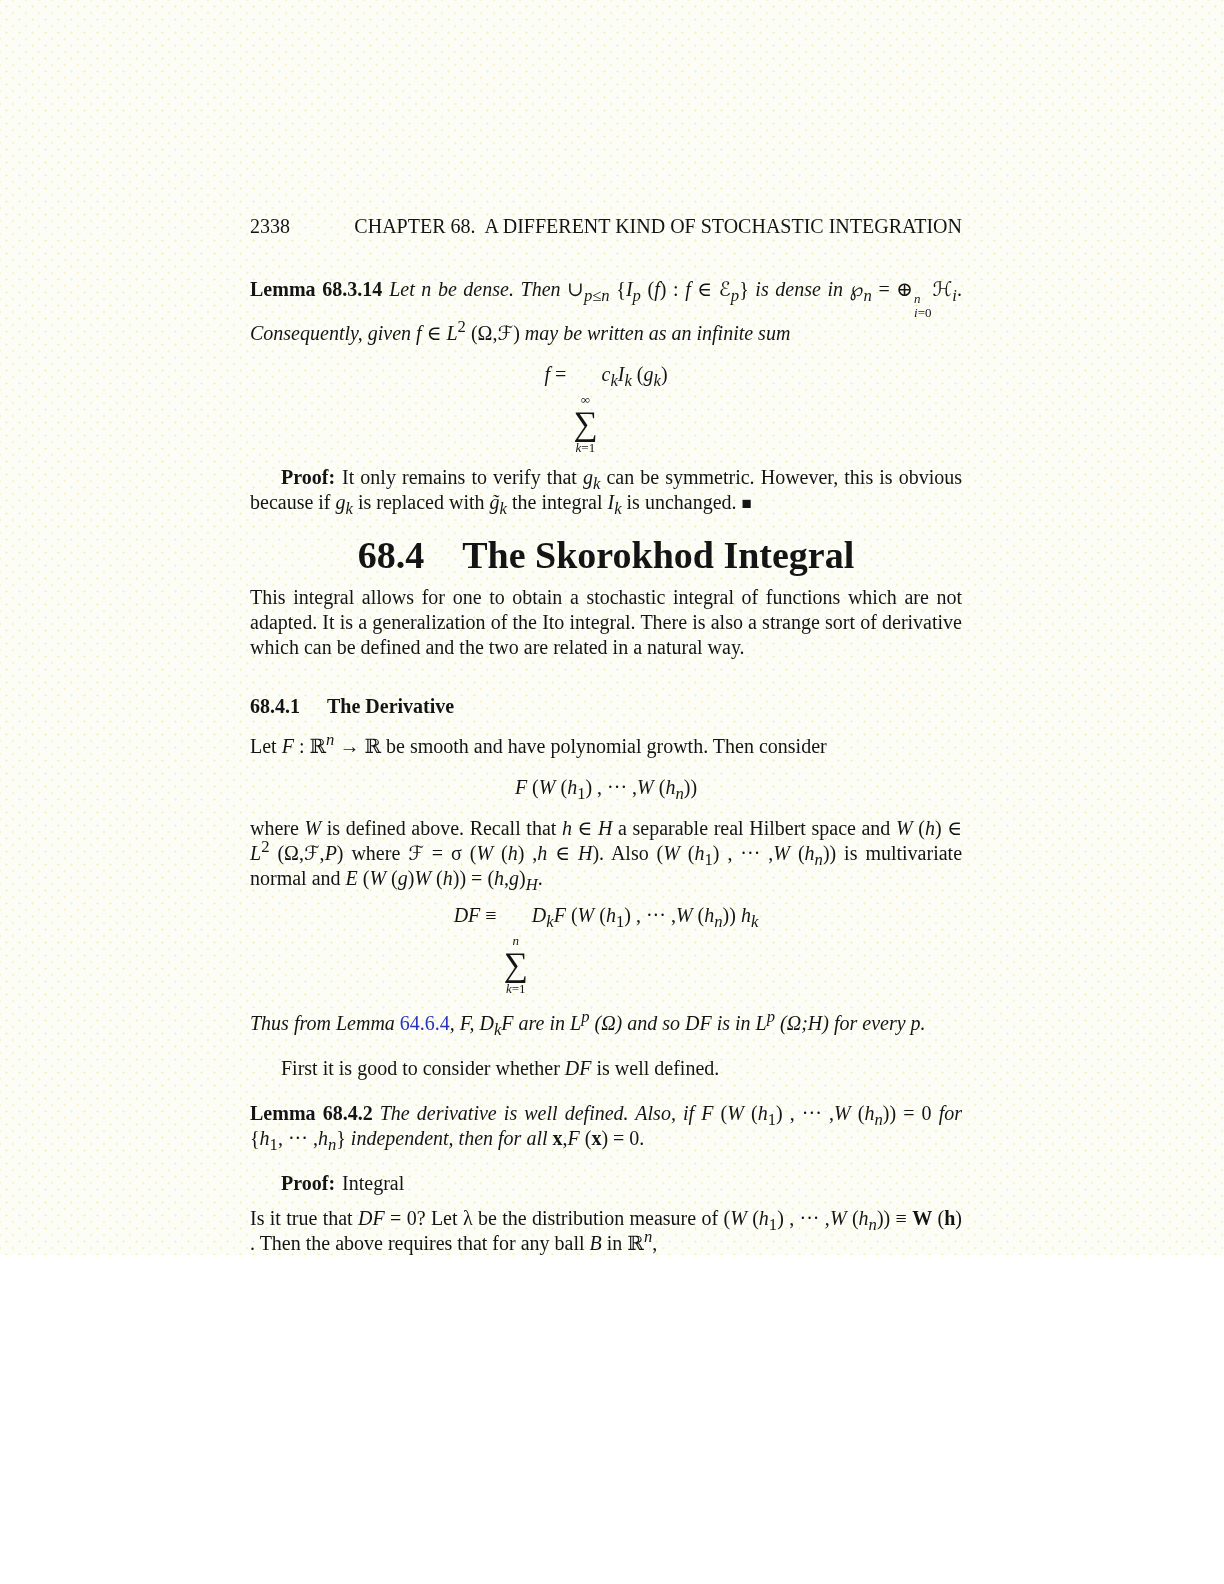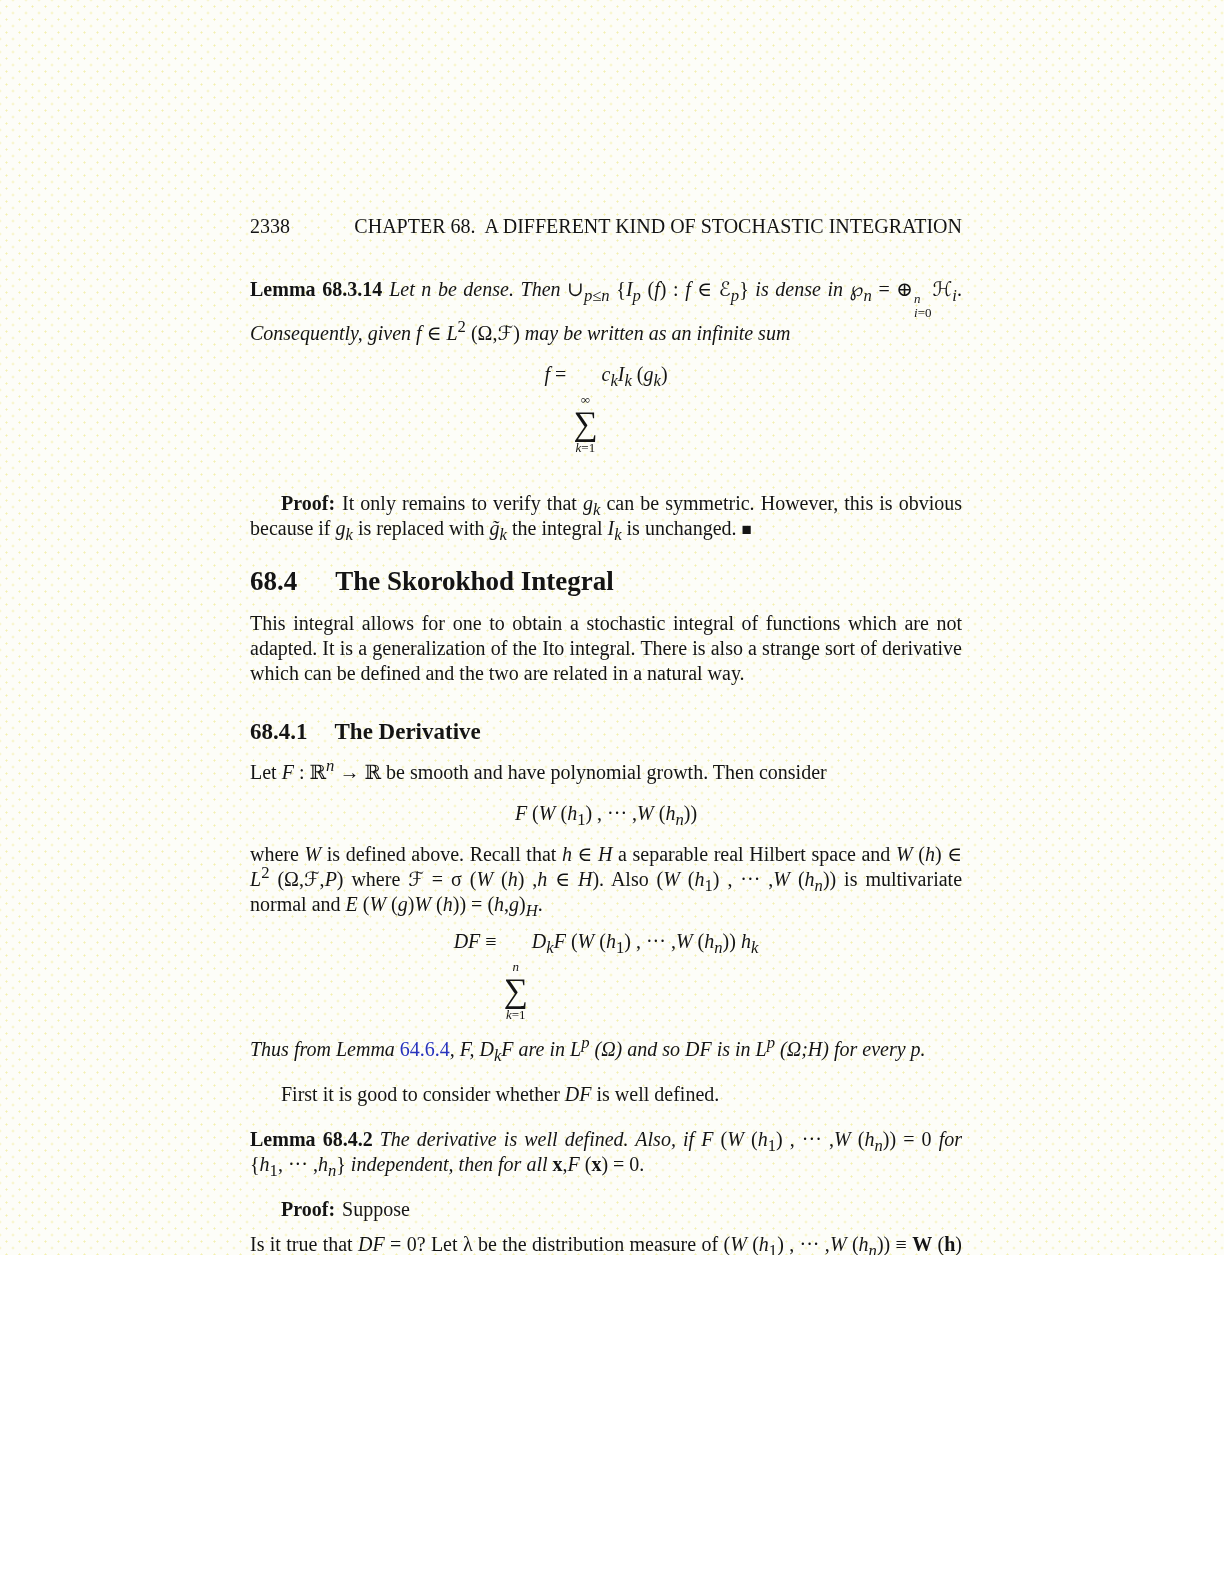--- a/index.html
+++ b/index.html
@@ -25,33 +25,33 @@
     line-height:25px;
     padding:214px 262px 4px 250px;
     overflow:hidden;
   }
   p{margin:0;text-align:justify;}
   .header{display:flex;justify-content:space-between;align-items:baseline;}
   .lab{font-weight:bold;font-style:normal;margin-right:7px;}
   .indent{text-indent:31px;}
   .mt-lemma1{margin-top:38px;}
   .mt-where{margin-top:12px;}
-  .mt-proof1{margin-top:34px;}
+  .mt-proof1{margin-top:8px;}
   .mt-secp{margin-top:13px;}
   .mt-subp{margin-top:14px;}
   .mt-wherew{margin-top:16px;}
   .mt-def{margin-top:20px;}
   .mt-thus{margin-top:14px;}
   .mt-first{margin-top:20px;}
   .mt-lemma2{margin-top:20px;}
   .mt-proof2{margin-top:20px;}
   .mt-isit{margin-top:10px;}
-  .sec{margin-top:22px;font-size:27px;line-height:34px;font-weight:bold;display:flex;}
+  .sec{margin-top:22px;font-size:38px;line-height:34px;font-weight:bold;display:flex;justify-content:center;}
   .sec .num{margin-right:38px;}
-  .subsec{margin-top:32px;font-size:23px;line-height:28px;font-weight:bold;display:flex;}
+  .subsec{margin-top:32px;font-size:20px;line-height:28px;font-weight:bold;display:flex;}
   .subsec .num{margin-right:27px;}
   .eq{text-align:center;}
   .eq1{margin-top:16px;}
   .eq2{margin-top:16px;}
   .eq3{margin-top:12px;}
   .eq4{margin-top:6px;}
   .eq5{margin-top:14px;}
   .bigop{display:inline-flex;flex-direction:column;align-items:center;line-height:1;vertical-align:-1.15em;margin:0 4px 0 2px;}
   .bigop .lim{font-size:13px;line-height:1.25;}
   .bigop .op{font-size:34px;line-height:0.95;}
@@ -111,20 +111,20 @@
         <span class="op">∑</span>
         <span class="lim"><i>k</i>=1</span>
       </span><i>D<sub>k</sub>F</i> (<i>W</i> (<i>h</i><sub>1</sub>) , ··· ,<i>W</i> (<i>h<sub>n</sub></i>)) <i>h<sub>k</sub></i></div>
 
   <p class="mt-thus"><i>Thus from Lemma</i> <span class="link">64.6.4</span><i>, F, D<sub>k</sub>F are in L<sup>p</sup> (Ω) and so DF is in L<sup>p</sup> (Ω;H) for every p.</i></p>
 
   <p class="indent mt-first">First it is good to consider whether <i>DF</i> is well defined.</p>
 
   <p class="mt-lemma2"><b class="lab">Lemma 68.4.2</b><span><i>The derivative is well defined.  Also, if F</i> (<i>W</i> (<i>h</i><sub>1</sub>) , ··· ,<i>W</i> (<i>h<sub>n</sub></i>)) = 0 <i>for</i> {<i>h</i><sub>1</sub>, ··· ,<i>h<sub>n</sub></i>} <i>independent, then for all</i> <b>x</b>,<i>F</i> (<b>x</b>) = 0.</span></p>
 
-  <p class="indent mt-proof2"><b class="lab">Proof:</b><span>Suppose</span></p>
+  <p class="indent mt-proof2"><b class="lab">Proof:</b><span>Integral</span></p>
 
 
   <p class="mt-isit">Is it true that <i>DF</i> = 0? Let λ be the distribution measure of (<i>W</i> (<i>h</i><sub>1</sub>) , ··· ,<i>W</i> (<i>h<sub>n</sub></i>)) ≡ <b>W</b> (<b>h</b>) . Then the above requires that for any ball <i>B</i> in ℝ<sup><i>n</i></sup>,</p>
 
   <div class="eq eq5"><i>E</i> ( <span class="scrx">X</span><sub><i>B</i></sub> (<b>W</b> (<b>h</b>)) <i>F</i><sup>2</sup> (<b>W</b> (<b>h</b>))) = <span class="int">∫</span><span class="isub"><i>B</i></span><i>F</i><sup>2</sup> (<b>x</b>) <i>d</i>λ (<b>x</b>) = 0</div>
 
 </div>
 
 </body></html>

